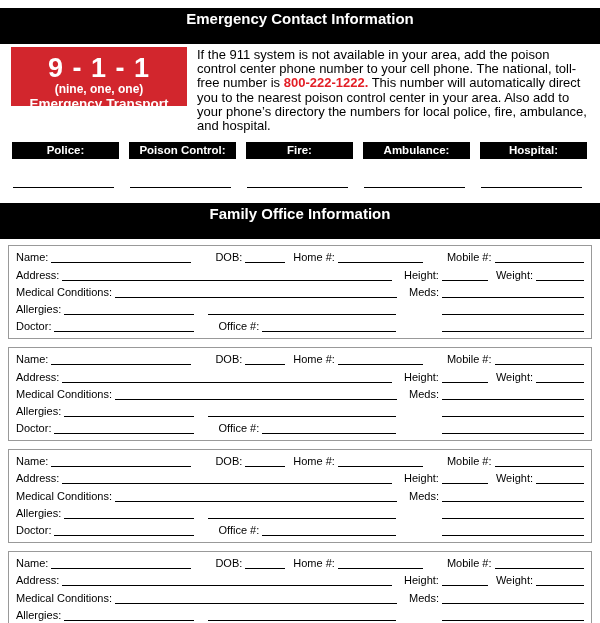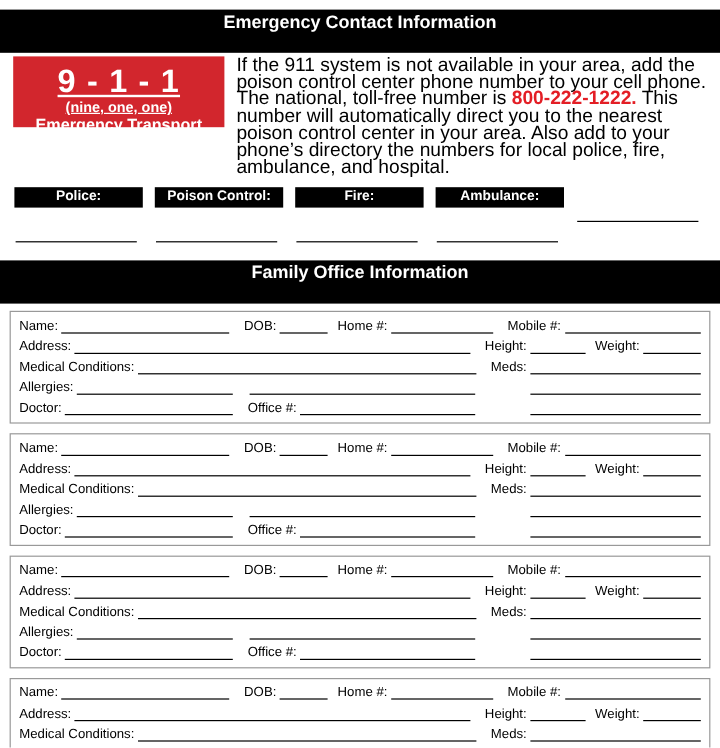--- a/index.html
+++ b/index.html
@@ -25,29 +25,28 @@
 
   .top-section { display: flex; margin-top: 3px; padding: 0 11px 0 11px; }
   .red-box {
     background: var(--red-box, #d2262d);
     color: #fff;
     width: 176px;
     min-width: 176px;
     height: 59px;
     text-align: center;
     padding-top: 7px;
-    text-decoration: underline;
   }
   .red-box .n911 { font-size: 27px; font-weight: bold; line-height: 28px; letter-spacing: 1px; }
   .red-box .pron { font-size: 12px; font-weight: bold; line-height: 14px; }
   .red-box .sub  { font-size: 13.5px; font-weight: bold; line-height: 16px; }
 
   .instructions {
     margin-left: 10px;
-    font-size: 16px;
+    font-size: 13px;
     line-height: 14.2px;
     padding-top: 1px;
     max-width: 402px;
   }
   .instructions .phone { color: var(--phone-red, #e31e25); font-weight: bold; }
 
   .contact-row {
     display: flex;
     gap: 10px;
     margin: 9px 13px 0 12px;
@@ -86,21 +85,21 @@
   .flabel { white-space: nowrap; margin-right: 3px; }
   .fline {
     display: block;
     height: 8px;
     border-bottom: 1px solid #000;
   }
   .grow { flex: 1 1 auto; }
   .w140 { width: 140px; } .w40 { width: 40px; } .w85 { width: 85px; }
   .w130 { width: 130px; } .w46 { width: 46px; } .w48 { width: 48px; }
   .w142 { width: 142px; min-width: 142px; }
-  .ml6 { margin-left: 12px; } .ml12 { margin-left: 12px; text-align: right; } .ml14 { margin-left: 14px; }
+  .ml6 { margin-left: 12px; } .ml12 { margin-left: 24px; text-align: right; } .ml14 { margin-left: 14px; }
   .ml20 { margin-left: 8px; } .ml46 { margin-left: 46px; }
 </style>
 </head>
 <body>
 
 <div class="bar first">
   <span>Emergency Contact Information</span>
 </div>
 
 <div class="top-section">
@@ -123,20 +122,21 @@
   </div>
   <div class="contact-cell">
     <div class="contact-box">Fire:</div>
     <div class="contact-line"></div>
   </div>
   <div class="contact-cell">
     <div class="contact-box">Ambulance:</div>
     <div class="contact-line"></div>
   </div>
   <div class="contact-cell">
+    <div class="contact-box">Hospital:</div>
     <div class="contact-line"></div>
   </div>
 </div>
 
 <div class="bar second">
   <span>Family Office Information</span>
 </div>
 
 <div id="members">
   <div class="member-block">

